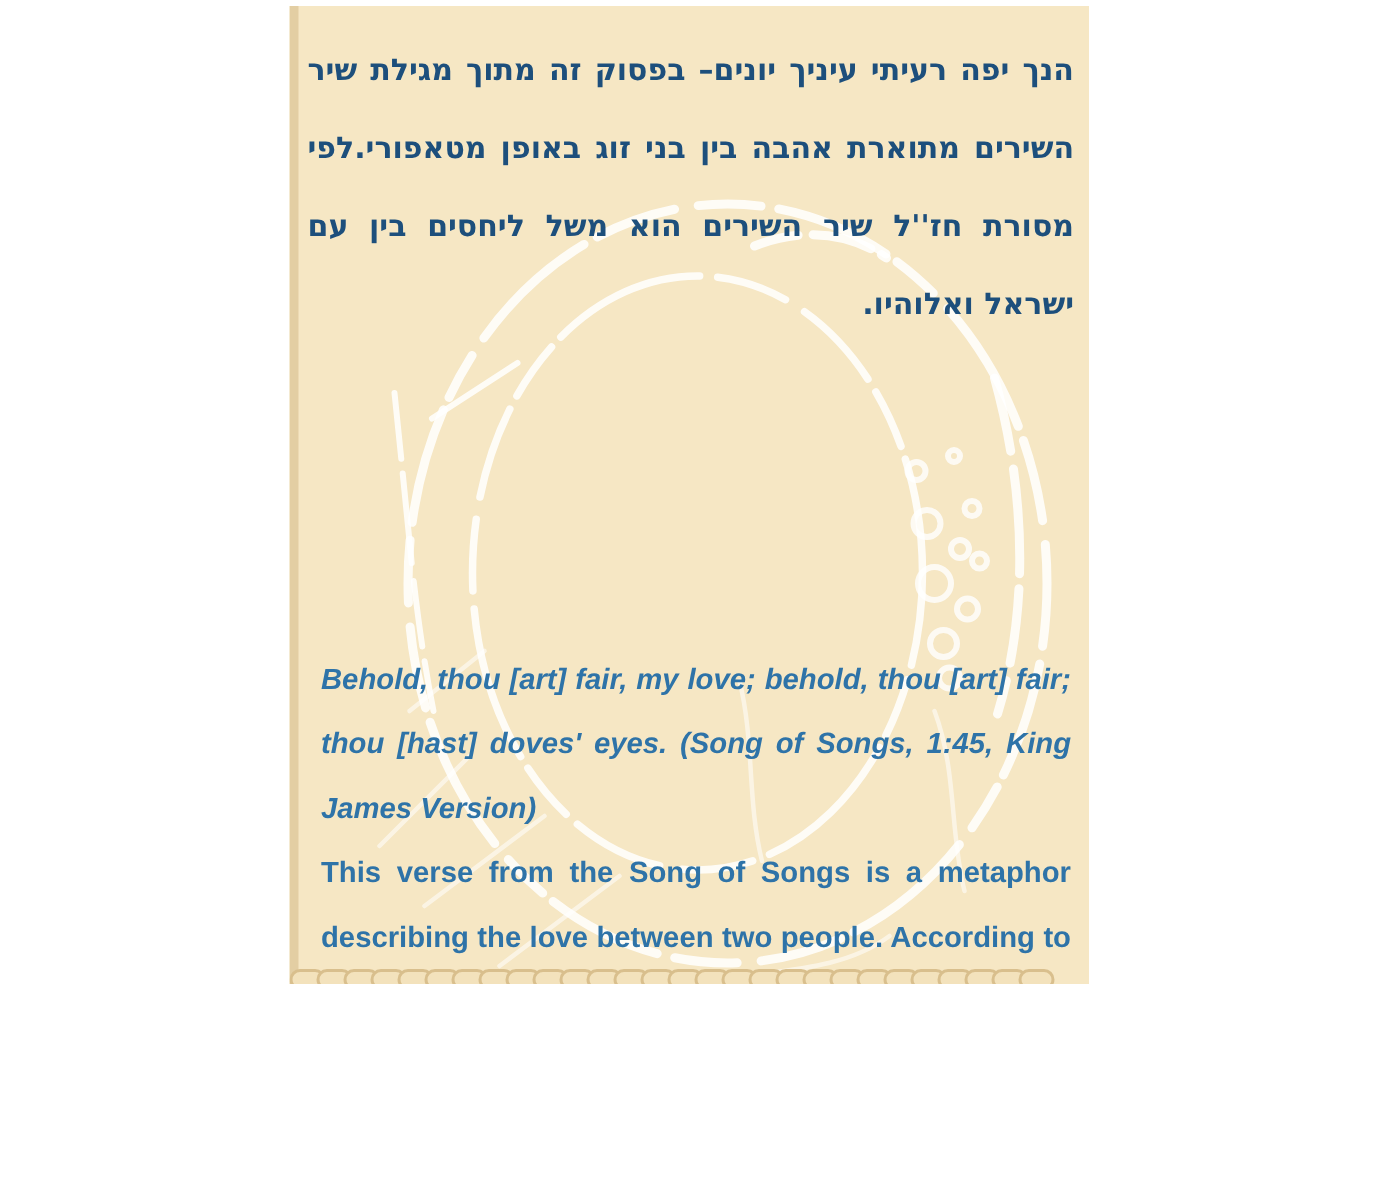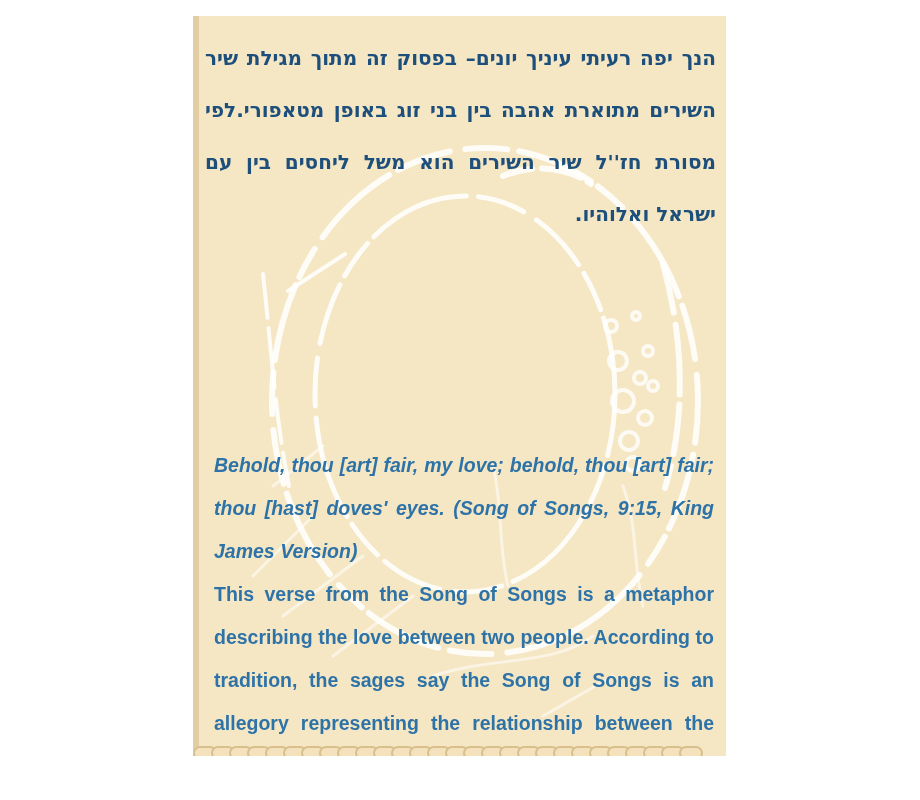--- a/index.html
+++ b/index.html
@@ -4,21 +4,21 @@
 <style>
   html,body{margin:0;padding:0;}
   body{
     width:920px;height:800px;
     background:#ffffff;
     font-family:"Liberation Sans",sans-serif;
     overflow:hidden;
   }
   .canvas{position:relative;width:920px;height:800px;background:#ffffff;}
   .card{
-    position:absolute;left:193px;top:16px;width:533px;height:740px;
+    position:absolute;left:193px;top:4px;width:533px;height:652px;
     background:#f6e7c4;overflow:hidden;
   }
   .page-left-edge{
     position:absolute;left:0;top:0;width:6px;height:800px;
     background:#e3cea3;z-index:3;
   }
   .watermark{
     position:absolute;left:0;top:0;z-index:1;pointer-events:none;
   }
   .hebrew-section{
@@ -96,21 +96,21 @@
         <path d="M 80,470 L 130,430"></path>
         <path d="M 350,700 L 420,660"></path>
       </g>
     </svg>
 
     <div class="hebrew-section" dir="rtl">
       <p>הנך יפה רעיתי עיניך יונים– בפסוק זה מתוך מגילת שיר השירים מתוארת אהבה בין בני זוג באופן מטאפורי.לפי מסורת חז''ל שיר השירים הוא משל ליחסים בין עם ישראל ואלוהיו.</p>
     </div>
 
     <div class="english-section">
-      <p class="english-quote">Behold, thou [art] fair, my love; behold, thou [art] fair; thou [hast] doves' eyes. (Song of Songs, 9:15, King James Version)</p>
+      <p class="english-quote">Behold, thou [art] fair, my love; behold, thou [art] fair; thou [hast] doves' eyes. (Song of Songs, 1:45, King James Version)</p>
       <p class="english-body">This verse from the Song of Songs is a metaphor describing the love between two people. According to tradition, the sages say the Song of Songs is an allegory representing the relationship between the People of Israel and their G_d. We read the Song of Songs on the Shabbat of Passover, since it describes many images of spring.</p>
     </div>
 
     <div class="border-band" id="border-band">
         <span class="pill"></span>
         <span class="pill"></span>
         <span class="pill"></span>
         <span class="pill"></span>
         <span class="pill"></span>
         <span class="pill"></span>

